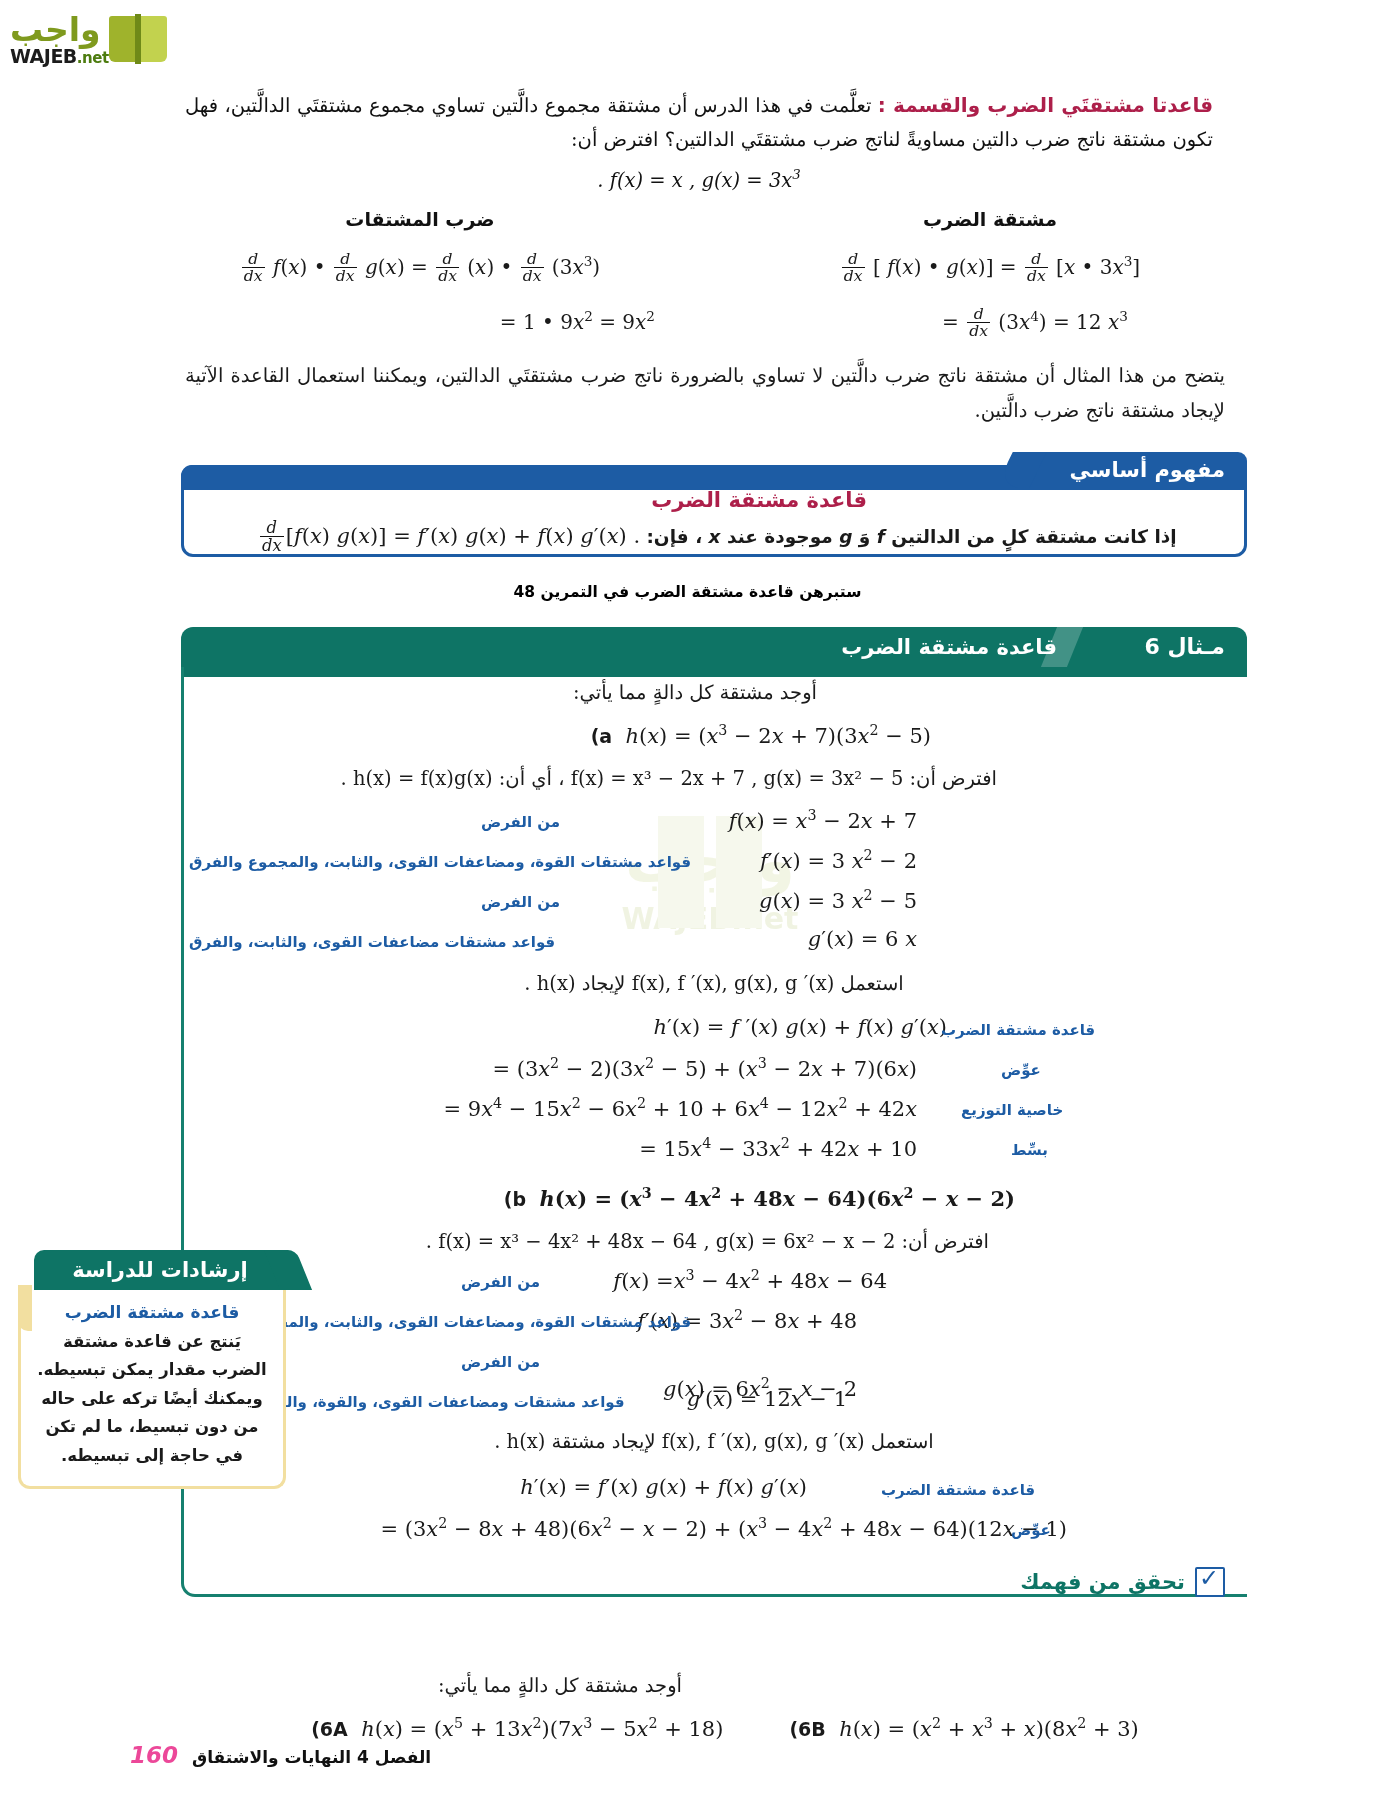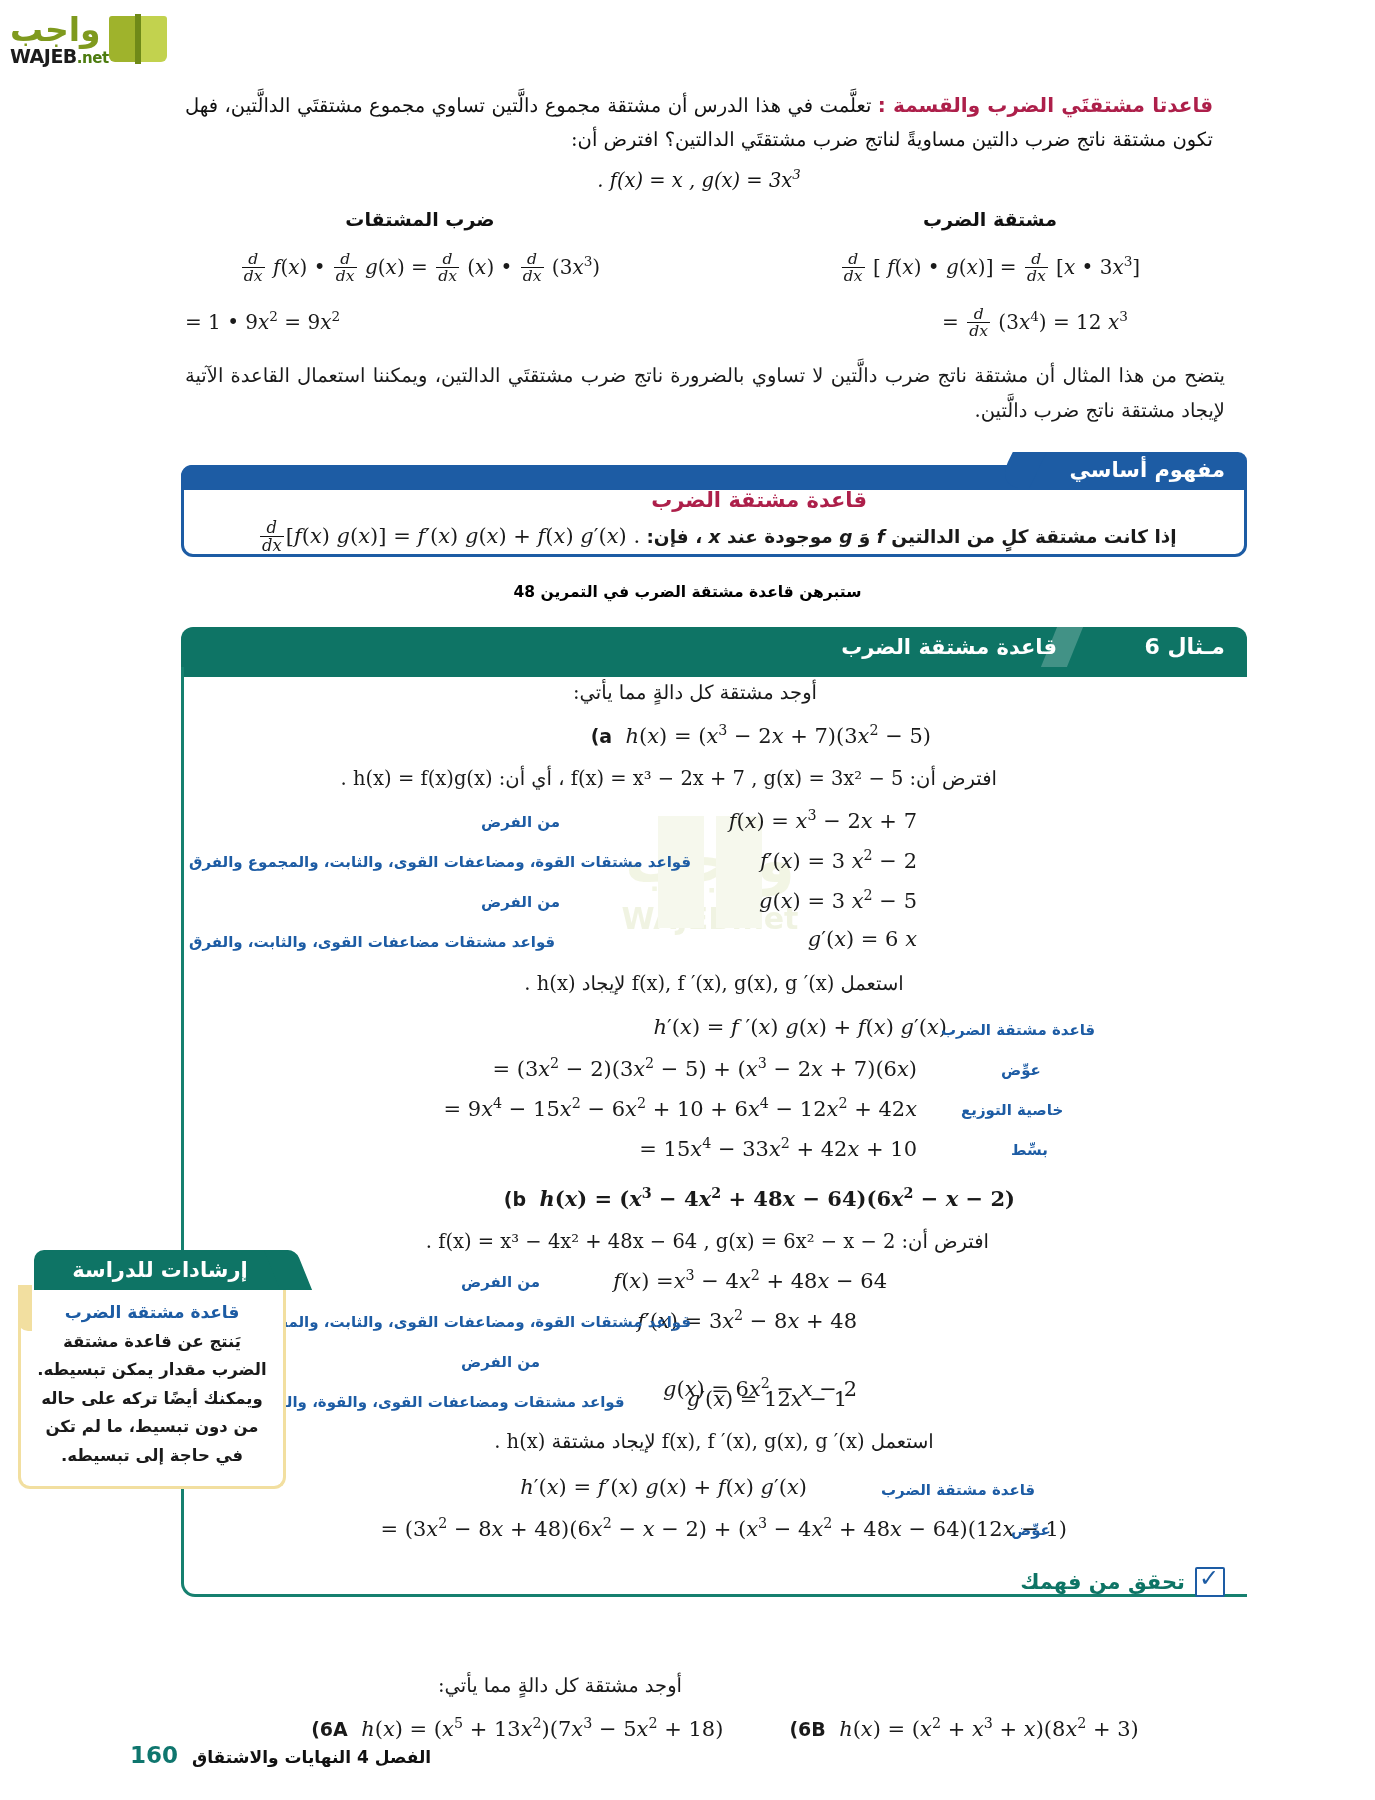--- a/index.html
+++ b/index.html
@@ -153,21 +153,21 @@
   }
   .mcol-body {
     font-family: "DejaVu Serif", "Liberation Serif", serif;
     font-size: 20px;
     line-height: 2.35;
     direction: ltr;
     white-space: nowrap;
   }
   .mcol-body .row { display: block; }
   .mcol-body .row.r2 { margin-top: 8px; }
-  .mcol.left .row.r2 { text-align: left; }
+  .mcol.left .row.r2 { text-align: right; }
   .mcol.right .row.r2 { text-align: center; padding-left: 90px; }
 
   
   .frac {
     display: inline-flex;
     flex-direction: column;
     vertical-align: middle;
     text-align: center;
     font-size: 0.78em;
     line-height: 1.04;
@@ -514,21 +514,22 @@
     padding-left: 130px;
     direction: rtl;
   }
   .footer-inner{
     display:inline-flex; flex-direction: row; align-items: baseline; gap: 14px;
     direction: rtl;
   }
   .footer .pg-no {
     font-size: 23px;
     font-weight: bold;
-    color: #0f766e;
+    color: #ec4899;
+    font-style: italic;
   }
   .footer .ch {
     font-size: 17px;
     font-weight: bold;
     color: #111;
   }
 </style>
 </head>
 <body>
 

